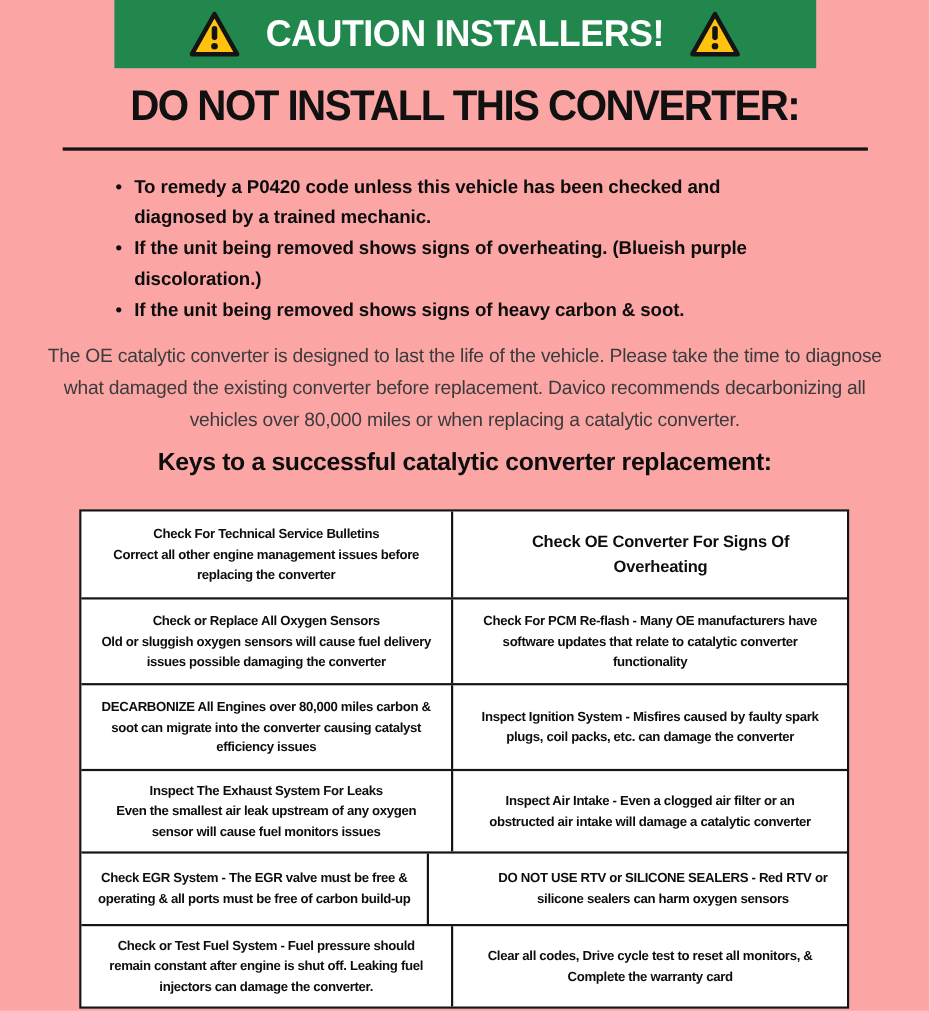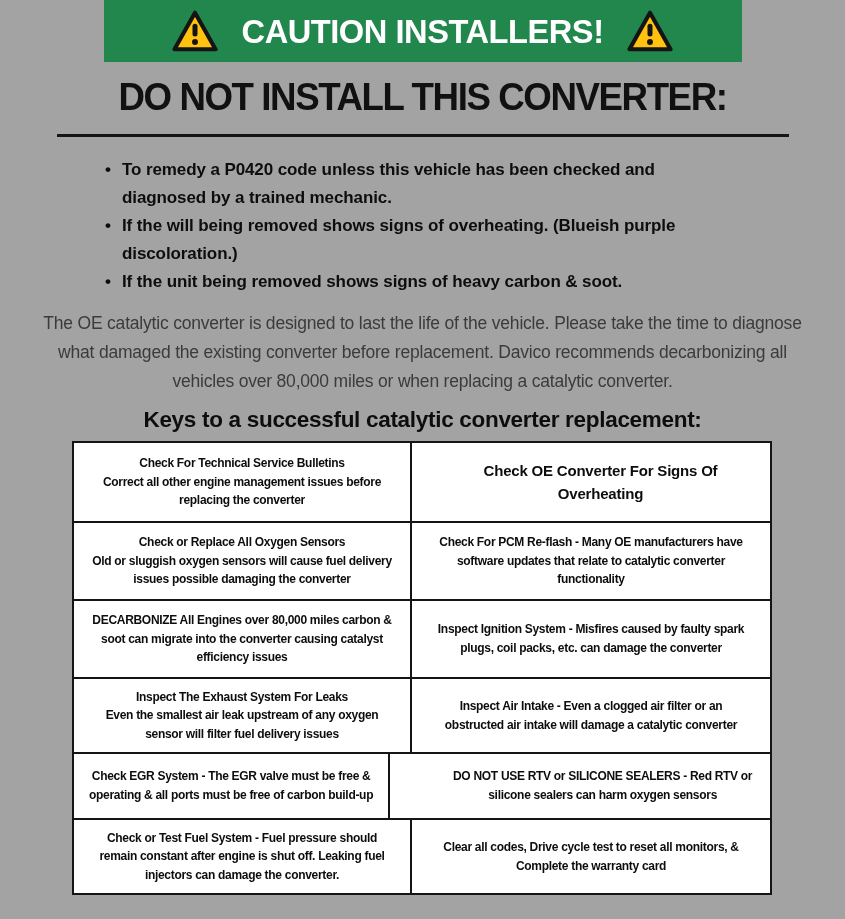--- a/index.html
+++ b/index.html
@@ -4,21 +4,21 @@
 <style>
   :root{
     --banner-green:#22874D;
     --triangle-yellow:#FFC20E;
     --text-black:#111111;
     --paragraph-gray:#3B3B3B;
   }
   *{margin:0;padding:0;box-sizing:border-box;}
   html,body{width:845px;height:919px;background:#fff;overflow:hidden;
     font-family:"Liberation Sans","DejaVu Sans",sans-serif;}
-  .page{width:845px;height:919px;position:relative;background:#a3a3a3;}
+  .page{width:845px;height:919px;position:relative;background:#fca5a5;}
 
   
   .banner{width:638px;height:62px;margin:0 auto;background:var(--banner-green);
     display:flex;align-items:center;justify-content:center;gap:16px;}
   .banner-text{color:#fff;font-size:34px;font-weight:800;letter-spacing:-0.5px;
     transform:scaleX(0.96);white-space:nowrap;}
   .warn-icon{width:46px;height:42px;display:block;}
 
   
   .title{margin-top:13px;text-align:center;font-size:39px;font-weight:800;
@@ -38,21 +38,21 @@
   .para{margin:13px auto 0 auto;width:836px;text-align:center;font-size:17.5px;
     font-weight:400;color:var(--paragraph-gray);line-height:29px;
     letter-spacing:-0.2px;white-space:pre-line;}
 
   
   .keys{margin-top:11px;text-align:center;font-size:22.5px;font-weight:800;
     color:#0d0d0d;text-decoration-thickness:2px;
     text-underline-offset:4px;letter-spacing:-0.3px;}
 
   
-  .tips-table{position:absolute;left:72px;top:441px;width:700px;
+  .tips-table{position:absolute;left:72px;top:463px;width:700px;
     border:2px solid #151515;background:#fff;}
   .t-row{display:flex;border-top:2px solid #151515;}
   .t-row:first-child{border-top:0;}
   .t-row:nth-child(1){height:78px;}
   .t-row:nth-child(2){height:78px;}
   .t-row:nth-child(3){height:78px;}
   .t-row:nth-child(4){height:75px;}
   .t-row:nth-child(5){height:66px;gap:45px;}
   .t-row:nth-child(6){height:75px;}
   .t-cell{display:flex;align-items:center;justify-content:center;
@@ -81,21 +81,21 @@
     </svg>
   </div>
 
   <div class="title">DO NOT INSTALL THIS CONVERTER:</div>
 
   <hr class="rule">
 
   <ul class="bullets">
     <li>To remedy a P0420 code unless this vehicle has been checked and
 diagnosed by a trained mechanic.</li>
-    <li>If the will being removed shows signs of overheating. (Blueish purple
+    <li>If the unit being removed shows signs of overheating. (Blueish purple
 discoloration.)</li>
     <li>If the unit being removed shows signs of heavy carbon &amp; soot.</li>
   </ul>
 
   <p class="para">The OE catalytic converter is designed to last the life of the vehicle. Please take the time to diagnose
 what damaged the existing converter before replacement. Davico recommends decarbonizing all
 vehicles over 80,000 miles or when replacing a catalytic converter.</p>
 
   <div class="keys">Keys to a successful catalytic converter replacement:</div>
 
@@ -117,21 +117,21 @@
     <div class="t-row">
       <div class="t-cell left">DECARBONIZE All Engines over 80,000 miles carbon &amp;
 soot can migrate into the converter causing catalyst
 efficiency issues</div>
       <div class="t-cell right">Inspect Ignition System - Misfires caused by faulty spark
 plugs, coil packs, etc. can damage the converter</div>
     </div>
     <div class="t-row">
       <div class="t-cell left">Inspect The Exhaust System For Leaks
 Even the smallest air leak upstream of any oxygen
-sensor will filter fuel delivery issues</div>
+sensor will cause fuel monitors issues</div>
       <div class="t-cell right">Inspect Air Intake - Even a clogged air filter or an
 obstructed air intake will damage a catalytic converter</div>
     </div>
     <div class="t-row">
       <div class="t-cell left">Check EGR System - The EGR valve must be free &amp;
 operating &amp; all ports must be free of carbon build-up</div>
       <div class="t-cell right">DO NOT USE RTV or SILICONE SEALERS - Red RTV or
 silicone sealers can harm oxygen sensors</div>
     </div>
     <div class="t-row">

